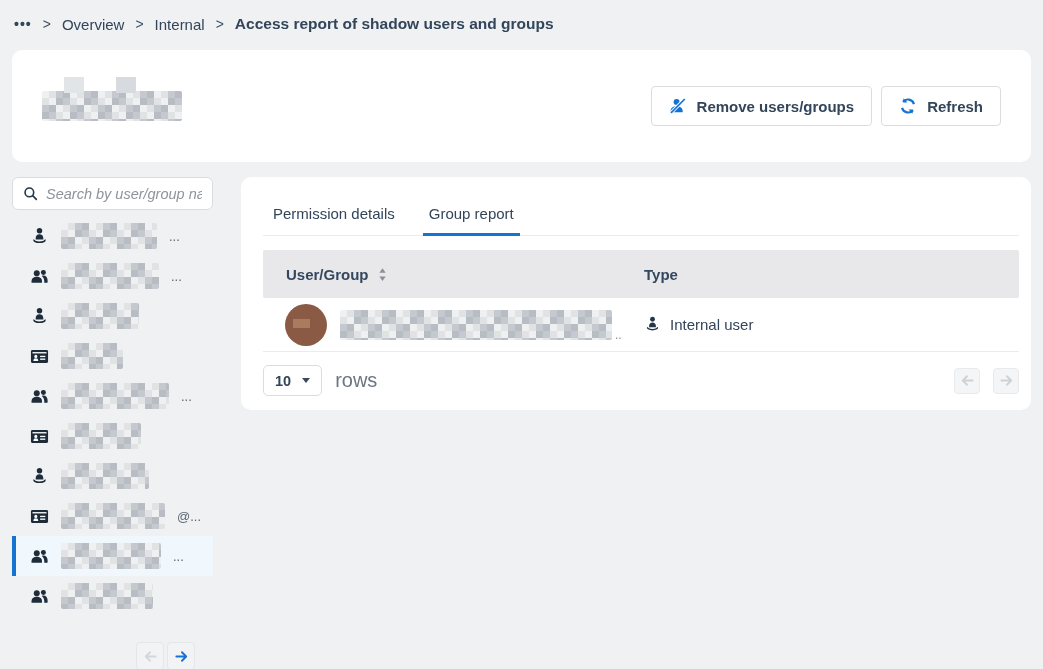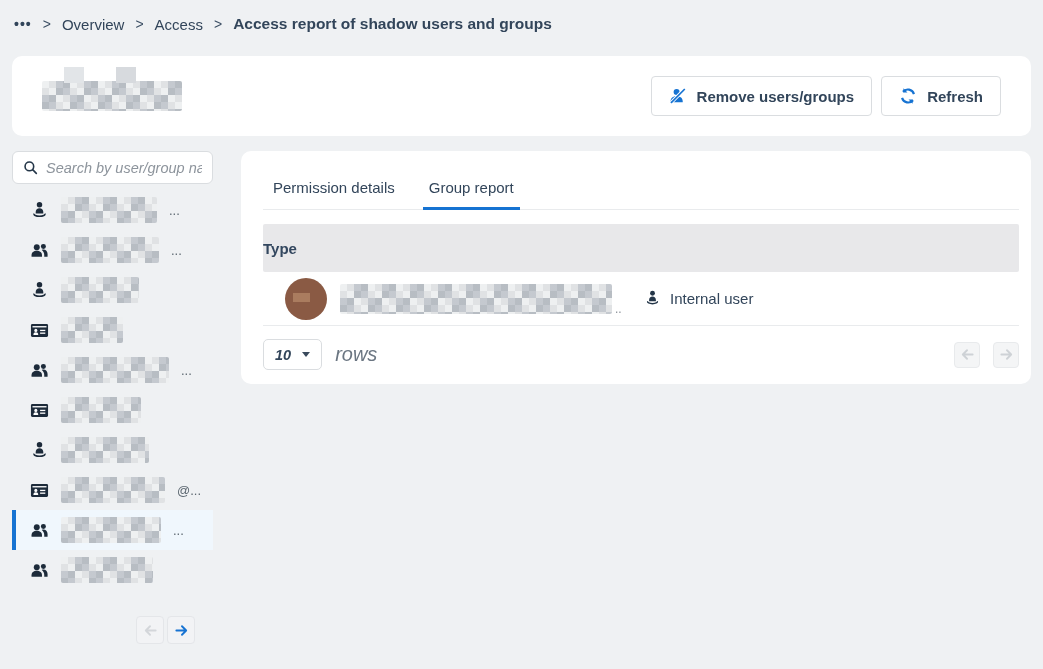--- a/index.html
+++ b/index.html
@@ -22,23 +22,23 @@
     position:relative;
   }
   
   .breadcrumb{display:flex;align-items:center;gap:11px;padding:15px 24px 13px 14px;font-size:15px;color:var(--navy-text);}
   .breadcrumb .overflow{font-size:14px;letter-spacing:1px;cursor:pointer;font-weight:700;}
   .breadcrumb .sep{font-size:14px;color:#3c4f64;}
   .breadcrumb a{color:var(--navy-text);cursor:pointer;}
   .breadcrumb .current{font-weight:700;font-size:15.5px;}
   
   .header-card{
-    margin:10px 12px 15px 12px;background:#fff;border-radius:10px;
+    margin:4px 12px 15px 12px;background:#fff;border-radius:10px;
     padding:24px 30px;display:flex;align-items:center;justify-content:space-between;
-    height:80px;
+    height:112px;
   }
   .mosaic{
     border-radius:2px;
     background:
       repeating-conic-gradient(rgba(141,150,161,.38) 0% 25%, rgba(255,255,255,.30) 0% 50%) 0 0/28px 28px,
       repeating-conic-gradient(#d2d5d9 0% 25%, #e7e9eb 0% 50%) 7px 7px/14px 14px;
   }
   .title-mosaic{width:140px;height:30px;position:relative;}
   .title-mosaic::before{
     content:'';position:absolute;top:-14px;left:22px;width:20px;height:16px;
@@ -111,41 +111,41 @@
   .sort-icon svg{width:11px;height:15px;display:block;}
   .trow{display:flex;align-items:center;height:54px;border-bottom:1px solid #e9ebed;}
   .trow .col-user{padding-left:22px;gap:13px;}
   .avatar{width:42px;height:42px;border-radius:50%;background:var(--avatar-brown);position:relative;overflow:hidden;flex-shrink:0;}
   .avatar::after{content:'';position:absolute;left:8px;top:15px;width:17px;height:9px;background:#aa7c5f;}
   .user-name-wrap{display:flex;align-items:flex-end;gap:3px;}
   .row-name-mosaic{width:272px;height:30px;}
   .truncation{color:#8a9098;font-size:12px;line-height:10px;}
   .type-cell{display:flex;align-items:flex-end;gap:9px;color:var(--navy-text);}
   .type-cell svg{width:17px;height:17px;fill:#243648;color:#243648;}
-  .table-pagination{display:flex;align-items:center;gap:13px;padding:13px 0 14px 0;font-style:italic;}
+  .table-pagination{display:flex;align-items:center;gap:13px;padding:13px 0 14px 0;}
   .page-size{
     display:flex;align-items:center;gap:11px;border:1px solid var(--border-gray);border-radius:5px;
     height:31px;padding:0 11px;cursor:pointer;background:#fff;
   }
   .page-size .val{font-weight:700;font-size:14.5px;color:var(--navy-text);}
   .caret-down{width:0;height:0;border-left:4.5px solid transparent;border-right:4.5px solid transparent;border-top:5px solid #3a4a5c;}
   .rows-label{color:var(--muted-text);font-size:20px;}
   .table-pagination .spacer{flex:1;}
   .pg-btn.light{background:#f4f5f6;border-color:#e8eaec;width:26px;height:26px;}
   .pg-btn.light svg{stroke:#ced2d6;}
 </style>
 </head>
 <body>
 
 <nav class="breadcrumb">
   <span class="overflow">•••</span>
   <span class="sep">&gt;</span>
   <a>Overview</a>
   <span class="sep">&gt;</span>
-  <a>Access</a>
+  <a>Internal</a>
   <span class="sep">&gt;</span>
   <span class="current">Access report of shadow users and groups</span>
 </nav>
 
 <section class="header-card">
   <div class="title-mosaic mosaic"></div>
   <div class="header-actions">
     <button class="btn">
       <svg viewBox="0 0 18 18">
         <circle cx="7.6" cy="4.9" r="3" fill="#1673d2"></circle>
@@ -328,20 +328,29 @@
   </aside>
 
   <main class="panel">
     <div class="tabbar">
       <div class="tab">Permission details</div>
       <div class="tab active">Group report</div>
     </div>
 
     <div class="table">
       <div class="thead">
+        <div class="col-user">
+          <span>User/Group</span>
+          <span class="sort-icon">
+            <svg viewBox="0 0 10 16">
+              <path d="M5 1.2 8.4 6H1.6z" fill="#8c9199"></path>
+              <path d="M5 14.8 8.4 10H1.6z" fill="#8c9199"></path>
+            </svg>
+          </span>
+        </div>
         <div>Type</div>
       </div>
 
       <div class="trow">
         <div class="col-user">
           <div class="avatar"></div>
           <div class="user-name-wrap">
             <span class="row-name-mosaic mosaic"></span>
             <span class="truncation">..</span>
           </div>

